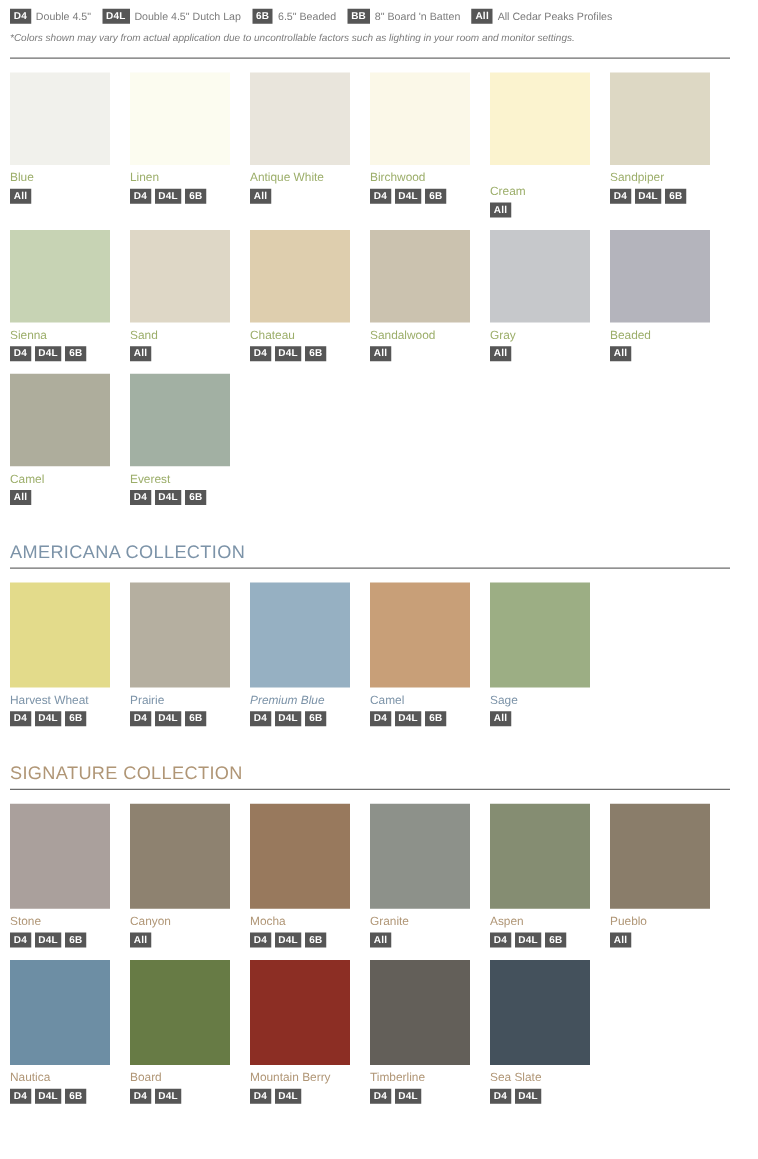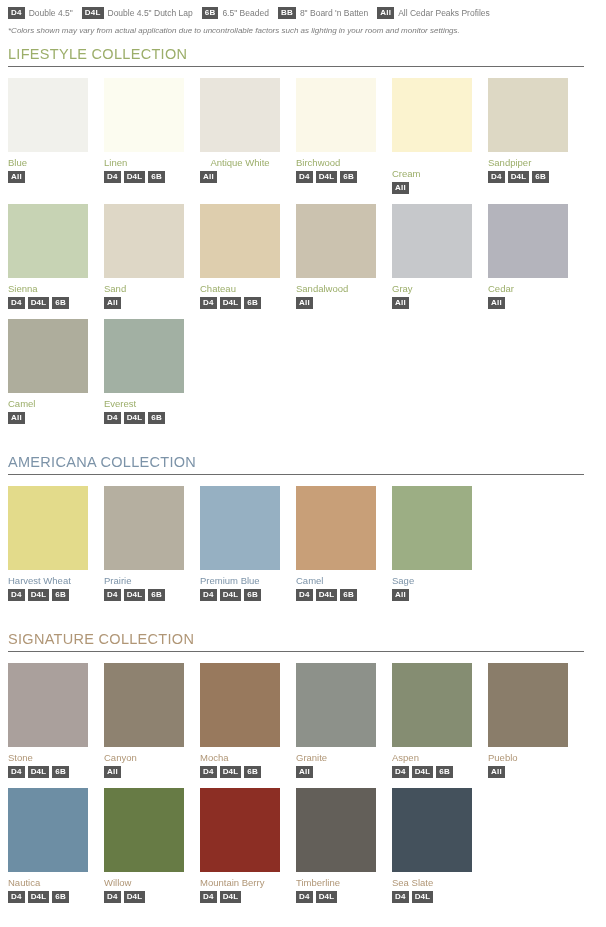--- a/index.html
+++ b/index.html
@@ -132,42 +132,41 @@
       <div class="legend-item">
         <span class="badge">All</span>
         <span class="legend-text">All Cedar Peaks Profiles</span>
       </div>
     </div>
 
   <p class="disclaimer">*Colors shown may vary from actual application due to uncontrollable factors such as lighting in your room and monitor settings.</p>
 
   <div>
       <section class="collection lifestyle">
-        <h2 class="collection-title" style="color: rgb(156, 174, 106);">LIFESTYLE COLLECTION</h2>
         <hr class="title-rule">
         <div class="swatch-grid">
           <div class="swatch">
             <span class="chip" style="background: rgb(241, 241, 236);"></span>
             <div class="swatch-name" style="color: rgb(156, 174, 106);">Blue</div>
             <div class="badge-row">
               <span class="badge">All</span>
             </div>
           </div>
           <div class="swatch">
             <span class="chip" style="background: rgb(252, 252, 240);"></span>
             <div class="swatch-name" style="color: rgb(156, 174, 106);">Linen</div>
             <div class="badge-row">
               <span class="badge">D4</span>
               <span class="badge">D4L</span>
               <span class="badge">6B</span>
             </div>
           </div>
           <div class="swatch">
             <span class="chip" style="background: rgb(233, 229, 220);"></span>
-            <div class="swatch-name" style="color: rgb(156, 174, 106); text-align: center;">Antique White</div>
+            <div class="swatch-name" style="color: rgb(156, 174, 106);">Antique White</div>
             <div class="badge-row">
               <span class="badge">All</span>
             </div>
           </div>
           <div class="swatch">
             <span class="chip" style="background: rgb(251, 248, 232);"></span>
             <div class="swatch-name" style="color: rgb(156, 174, 106);">Birchwood</div>
             <div class="badge-row">
               <span class="badge">D4</span>
               <span class="badge">D4L</span>
@@ -224,21 +223,21 @@
           </div>
           <div class="swatch">
             <span class="chip" style="background: rgb(198, 200, 203);"></span>
             <div class="swatch-name" style="color: rgb(156, 174, 106);">Gray</div>
             <div class="badge-row">
               <span class="badge">All</span>
             </div>
           </div>
           <div class="swatch">
             <span class="chip" style="background: rgb(180, 180, 188);"></span>
-            <div class="swatch-name" style="color: rgb(156, 174, 106);">Cedar</div>
+            <div class="swatch-name" style="color: rgb(156, 174, 106);">Beaded</div>
             <div class="badge-row">
               <span class="badge">All</span>
             </div>
           </div>
           <div class="swatch">
             <span class="chip" style="background: rgb(174, 173, 156);"></span>
             <div class="swatch-name" style="color: rgb(156, 174, 106);">Camel</div>
             <div class="badge-row">
               <span class="badge">All</span>
             </div>
@@ -272,21 +271,21 @@
             <span class="chip" style="background: rgb(181, 175, 160);"></span>
             <div class="swatch-name" style="color: rgb(124, 147, 168);">Prairie</div>
             <div class="badge-row">
               <span class="badge">D4</span>
               <span class="badge">D4L</span>
               <span class="badge">6B</span>
             </div>
           </div>
           <div class="swatch">
             <span class="chip" style="background: rgb(150, 176, 194);"></span>
-            <div class="swatch-name" style="color: rgb(124, 147, 168);">Premium Blue</div>
+            <div class="swatch-name" style="color: rgb(124, 147, 168); font-style: italic;">Premium Blue</div>
             <div class="badge-row">
               <span class="badge">D4</span>
               <span class="badge">D4L</span>
               <span class="badge">6B</span>
             </div>
           </div>
           <div class="swatch">
             <span class="chip" style="background: rgb(200, 159, 120);"></span>
             <div class="swatch-name" style="color: rgb(124, 147, 168);">Camel</div>
             <div class="badge-row">
@@ -361,21 +360,21 @@
             <span class="chip" style="background: rgb(109, 142, 164);"></span>
             <div class="swatch-name" style="color: rgb(176, 150, 118);">Nautica</div>
             <div class="badge-row">
               <span class="badge">D4</span>
               <span class="badge">D4L</span>
               <span class="badge">6B</span>
             </div>
           </div>
           <div class="swatch">
             <span class="chip" style="background: rgb(103, 123, 69);"></span>
-            <div class="swatch-name" style="color: rgb(176, 150, 118);">Willow</div>
+            <div class="swatch-name" style="color: rgb(176, 150, 118);">Board</div>
             <div class="badge-row">
               <span class="badge">D4</span>
               <span class="badge">D4L</span>
             </div>
           </div>
           <div class="swatch">
             <span class="chip" style="background: rgb(140, 46, 36);"></span>
             <div class="swatch-name" style="color: rgb(176, 150, 118);">Mountain Berry</div>
             <div class="badge-row">
               <span class="badge">D4</span>

